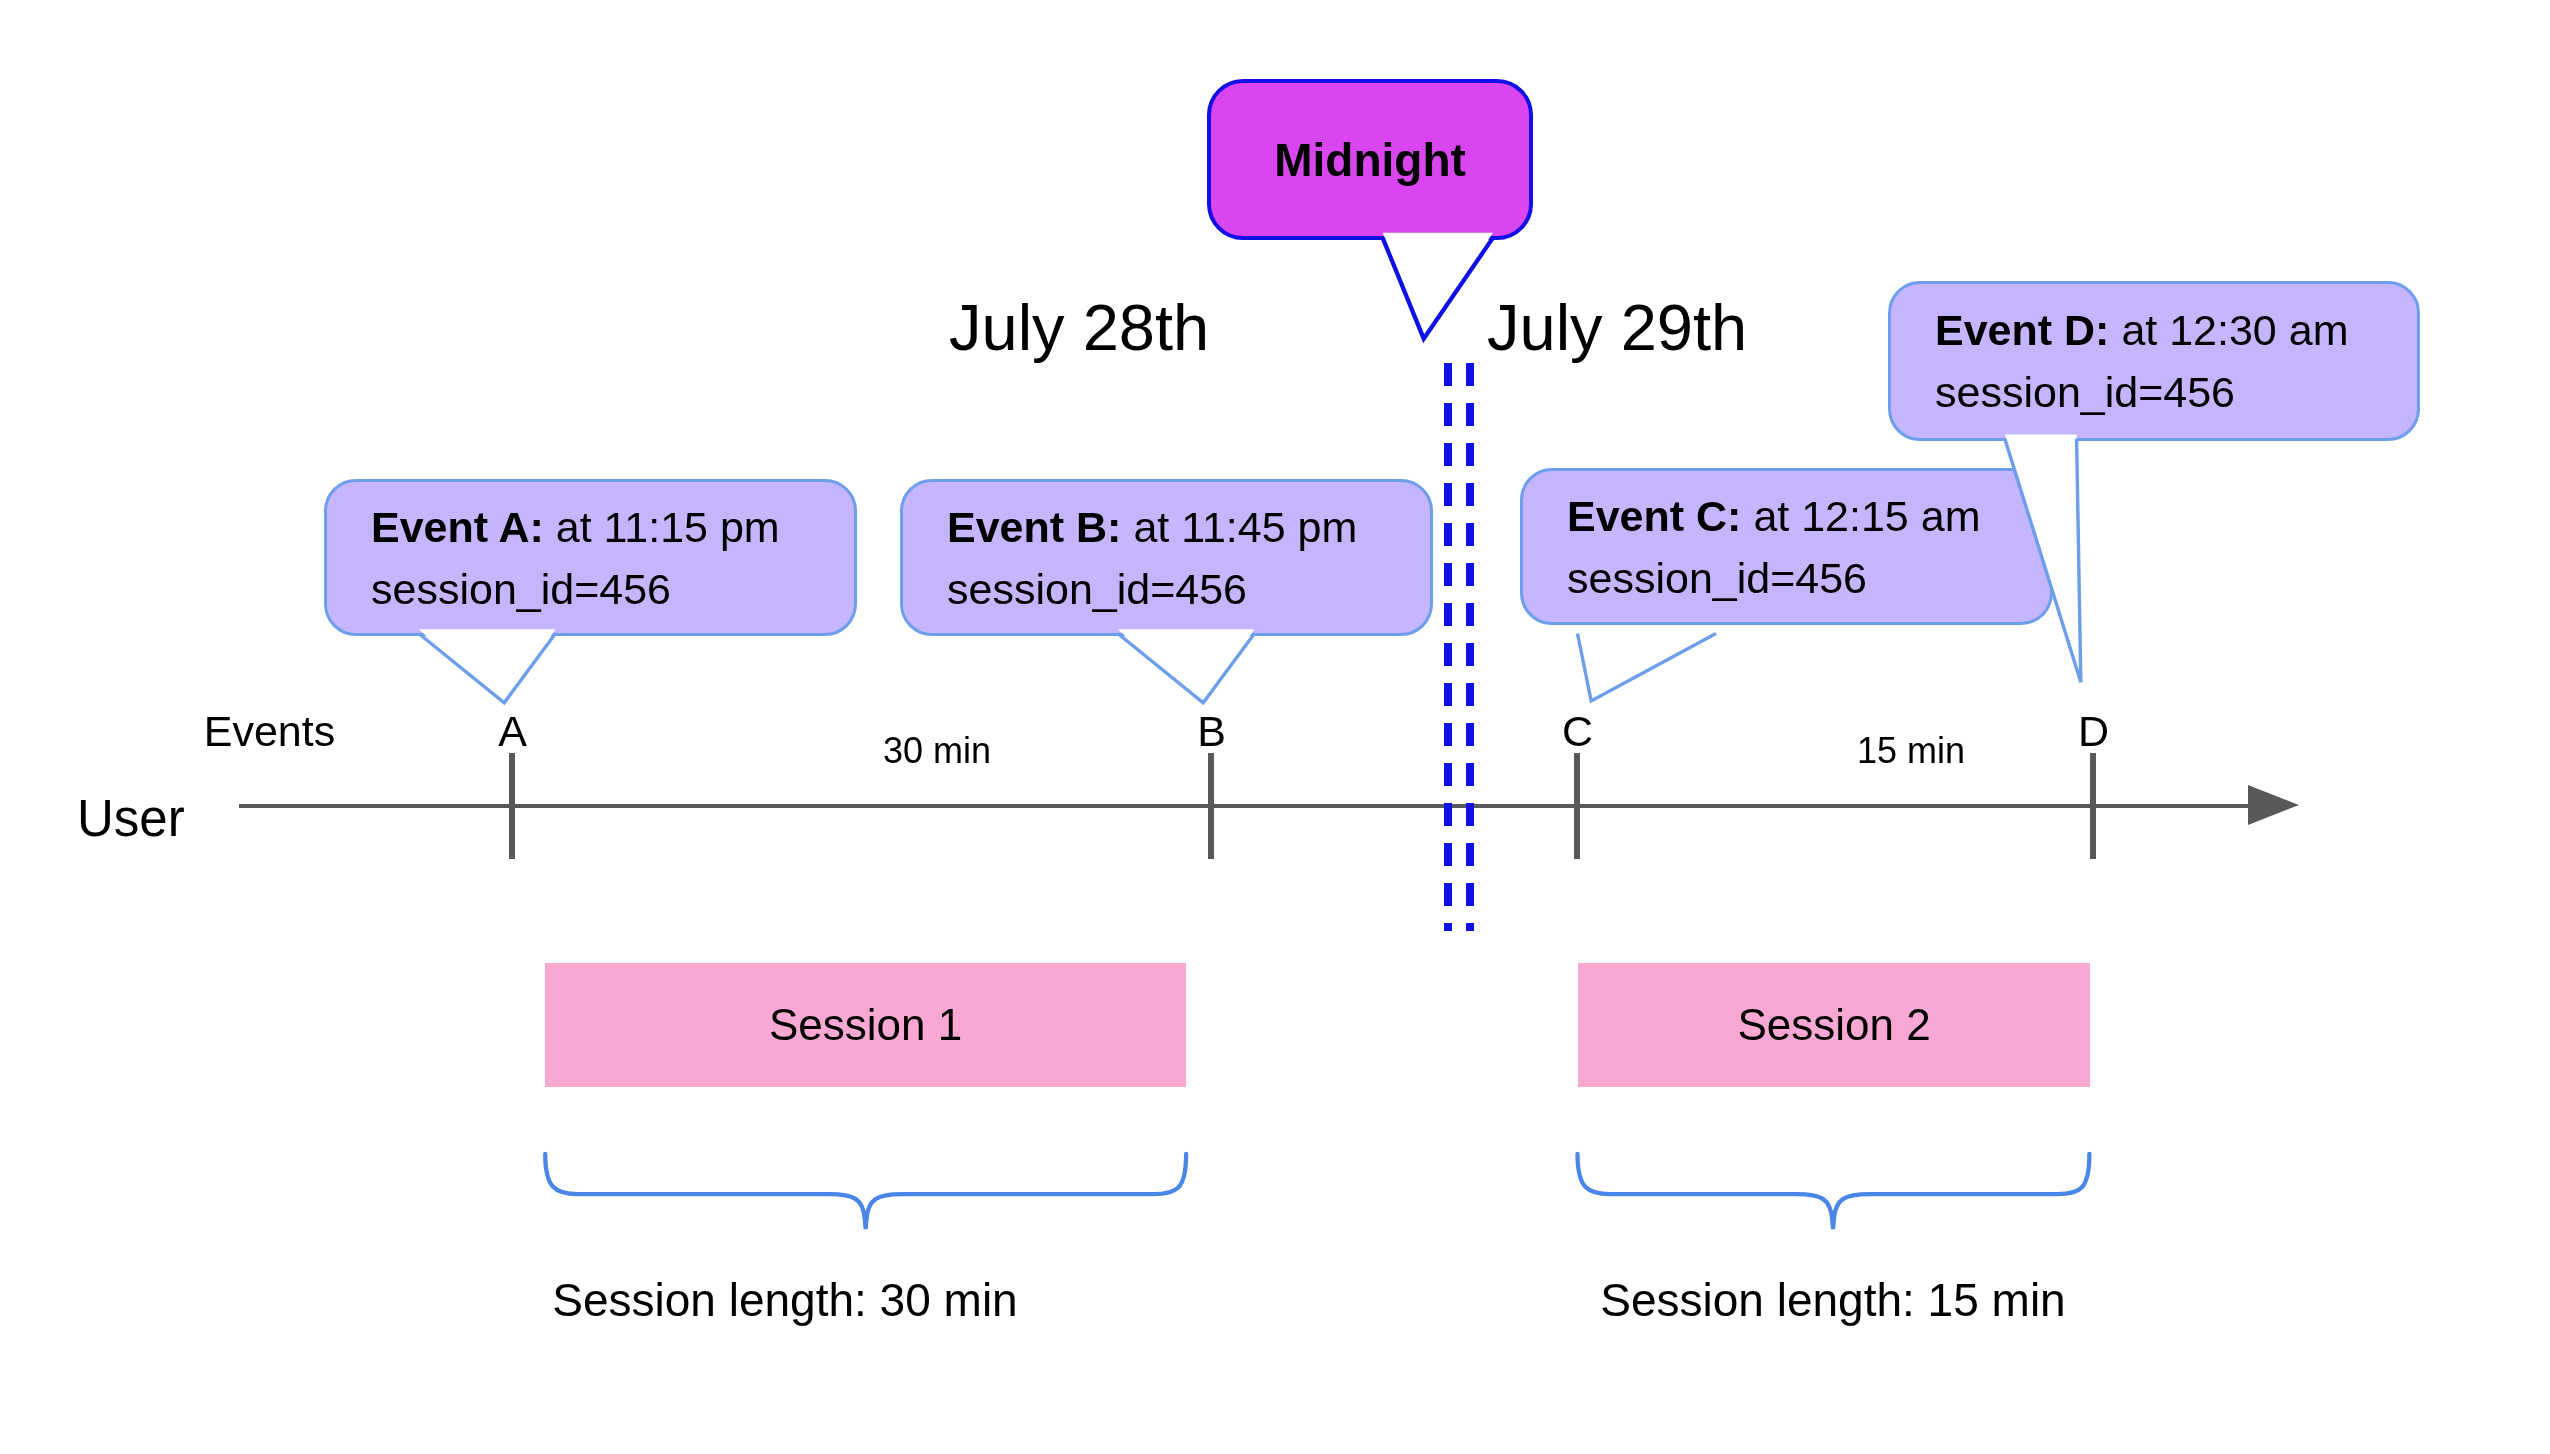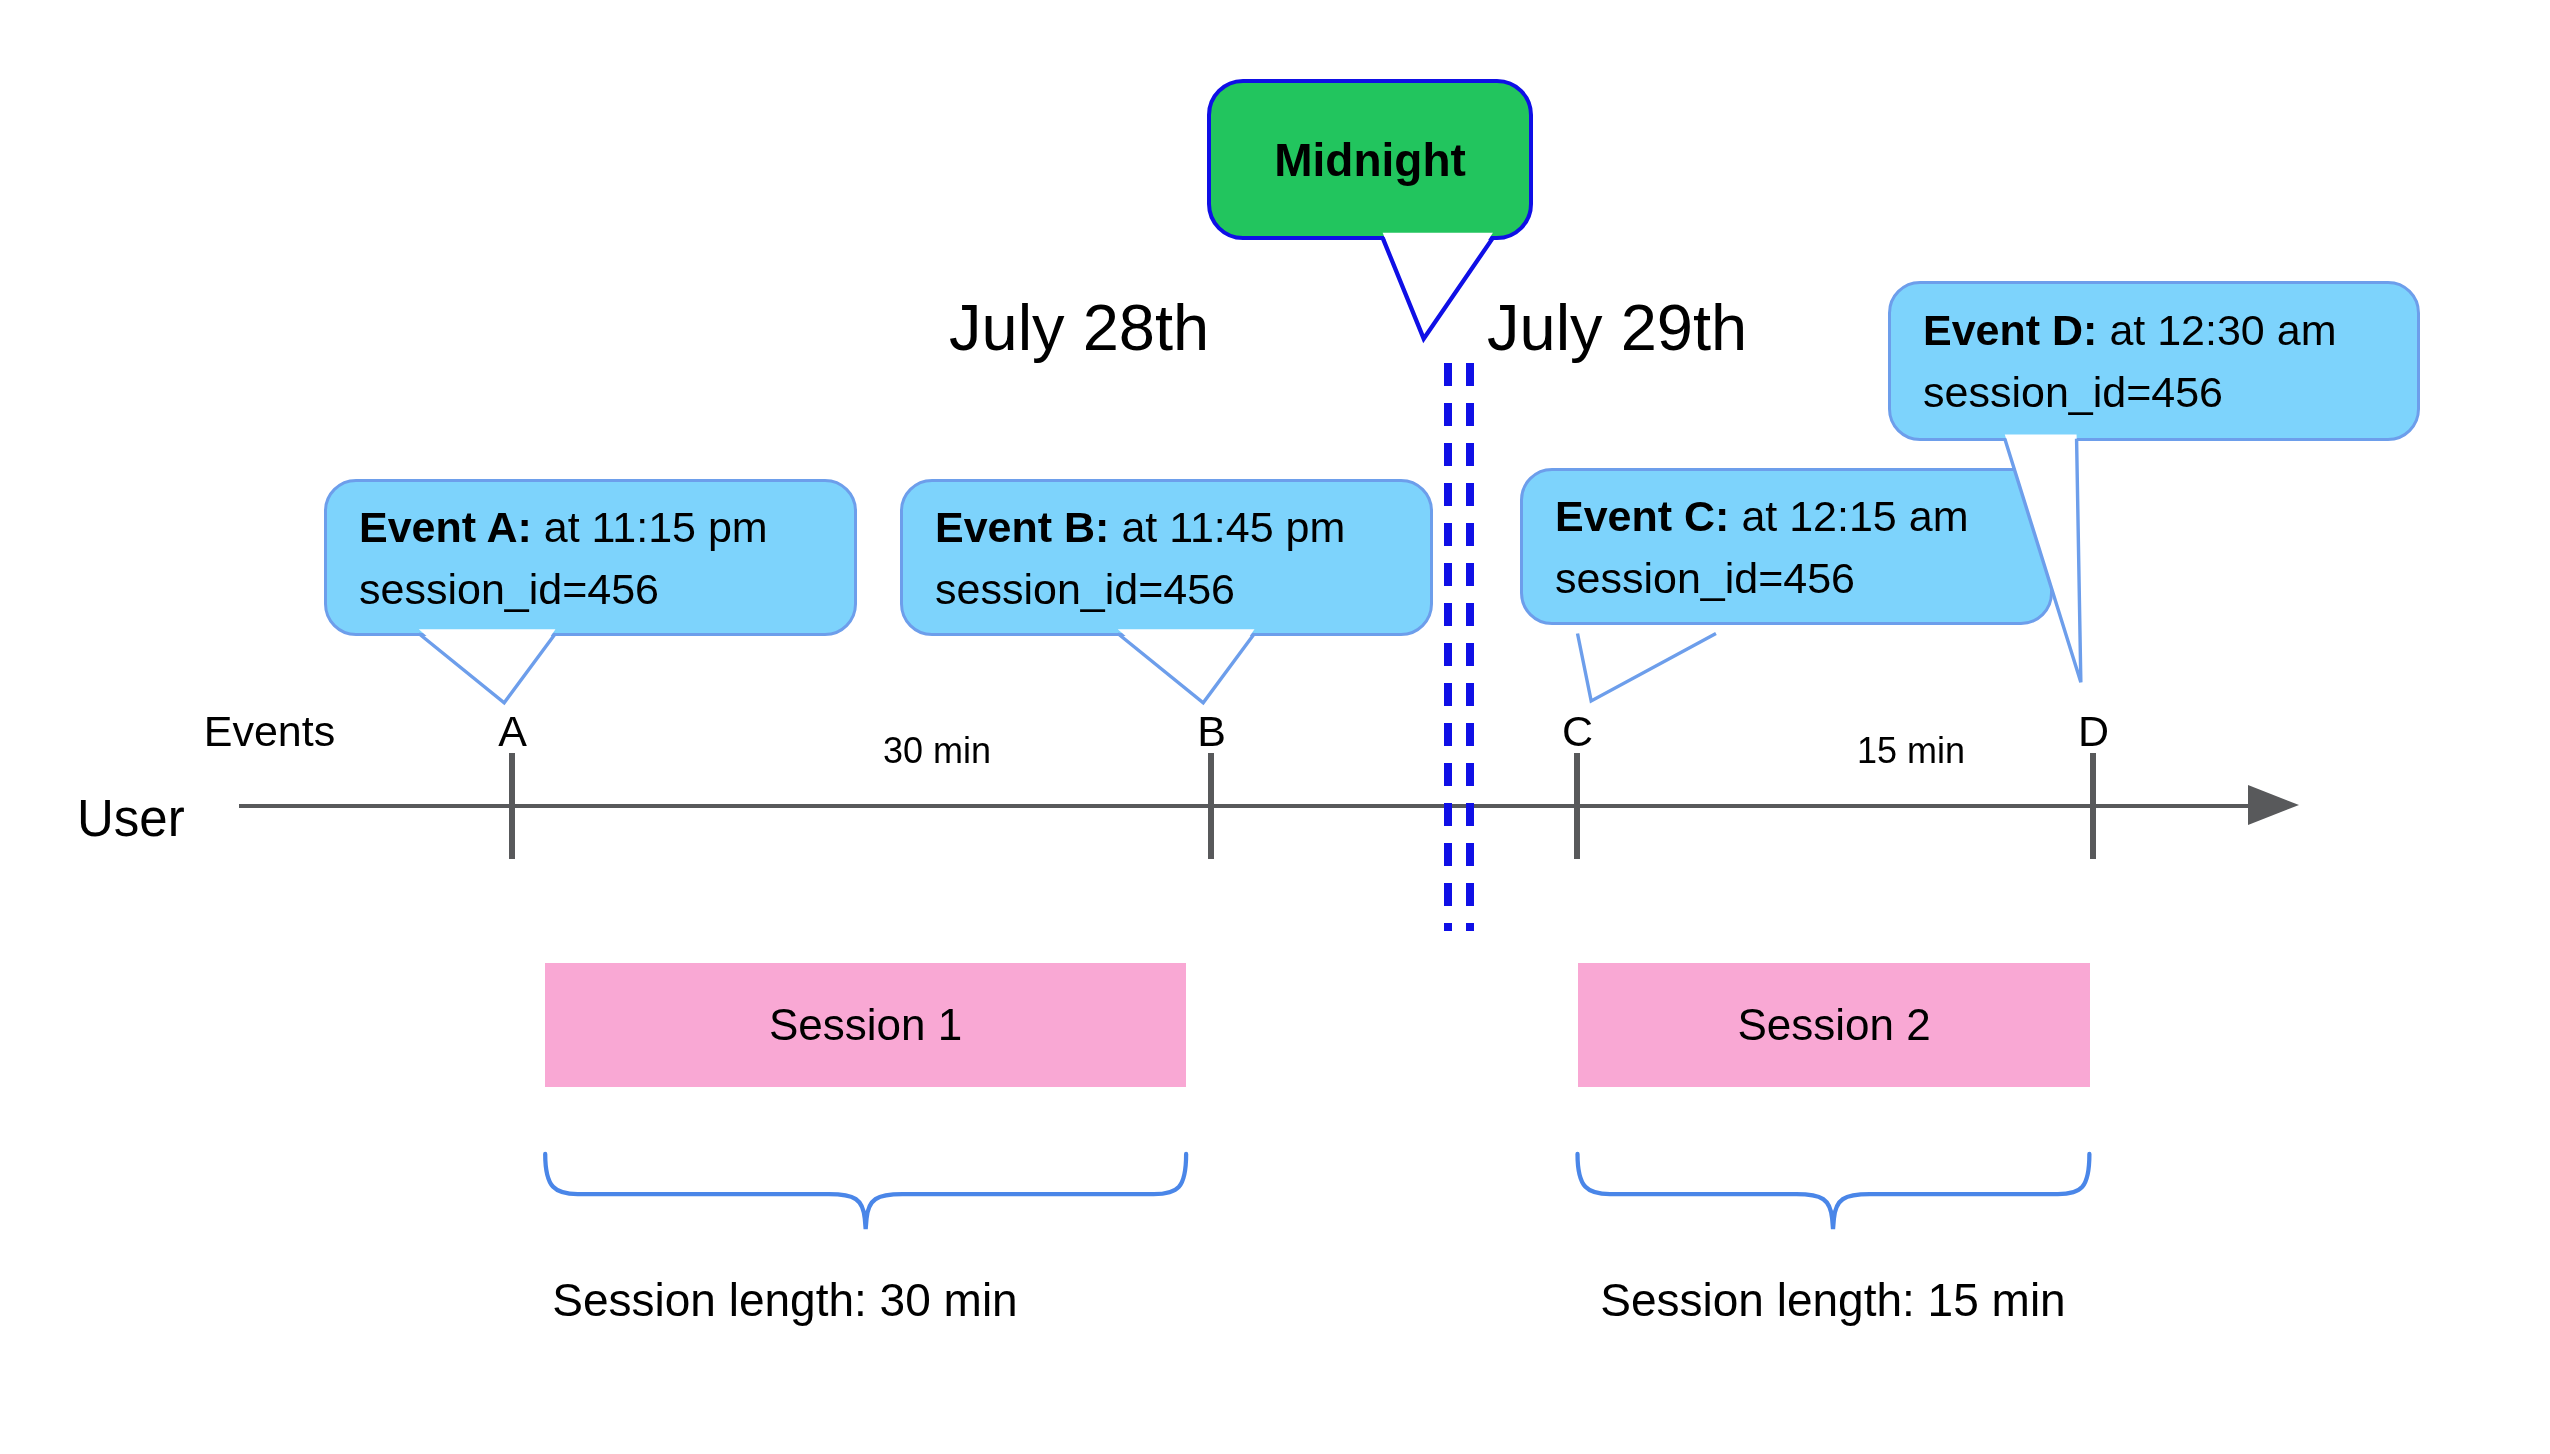--- a/index.html
+++ b/index.html
@@ -6,30 +6,30 @@
   #stage{
     position:relative;width:2550px;height:1455px;background:#ffffff;overflow:hidden;
     font-family:"Liberation Sans","DejaVu Sans",sans-serif;color:#000;
   }
   .abs{position:absolute;}
   
   .date-label{width:376px;font-size:65px;line-height:53px;text-align:left;}
   
   .midnight-bubble{
     left:1207px;top:79px;width:326px;height:161px;box-sizing:border-box;
-    border:4.3px solid #0f0fe6;border-radius:36px;background:#22c55e;
+    border:4.3px solid #0f0fe6;border-radius:36px;background:#d946ef;
     display:flex;align-items:center;justify-content:center;
     font-size:46px;font-weight:bold;z-index:3;
   }
   
   .bubble{
-    box-sizing:border-box;width:533px;height:157px;background:#7dd3fc;
+    box-sizing:border-box;width:533px;height:157px;background:#c4b5fd;
     border:3.4px solid #6d9eeb;border-radius:32px;
     display:flex;flex-direction:column;justify-content:center;
-    padding-left:32px;font-size:43px;line-height:62px;white-space:nowrap;
+    padding-left:44px;font-size:43px;line-height:62px;white-space:nowrap;
   }
   .bubble b{font-weight:bold;}
   .bubble-a{left:324px;top:479px;z-index:2;}
   .bubble-b{left:900px;top:479px;z-index:2;}
   .bubble-c{left:1520px;top:468px;z-index:2;}
   .bubble-d{left:1888px;top:281px;width:532px;height:160px;z-index:4;}
   
   #overlay{left:0;top:0;z-index:5;pointer-events:none;}
   
   .dash-line{

